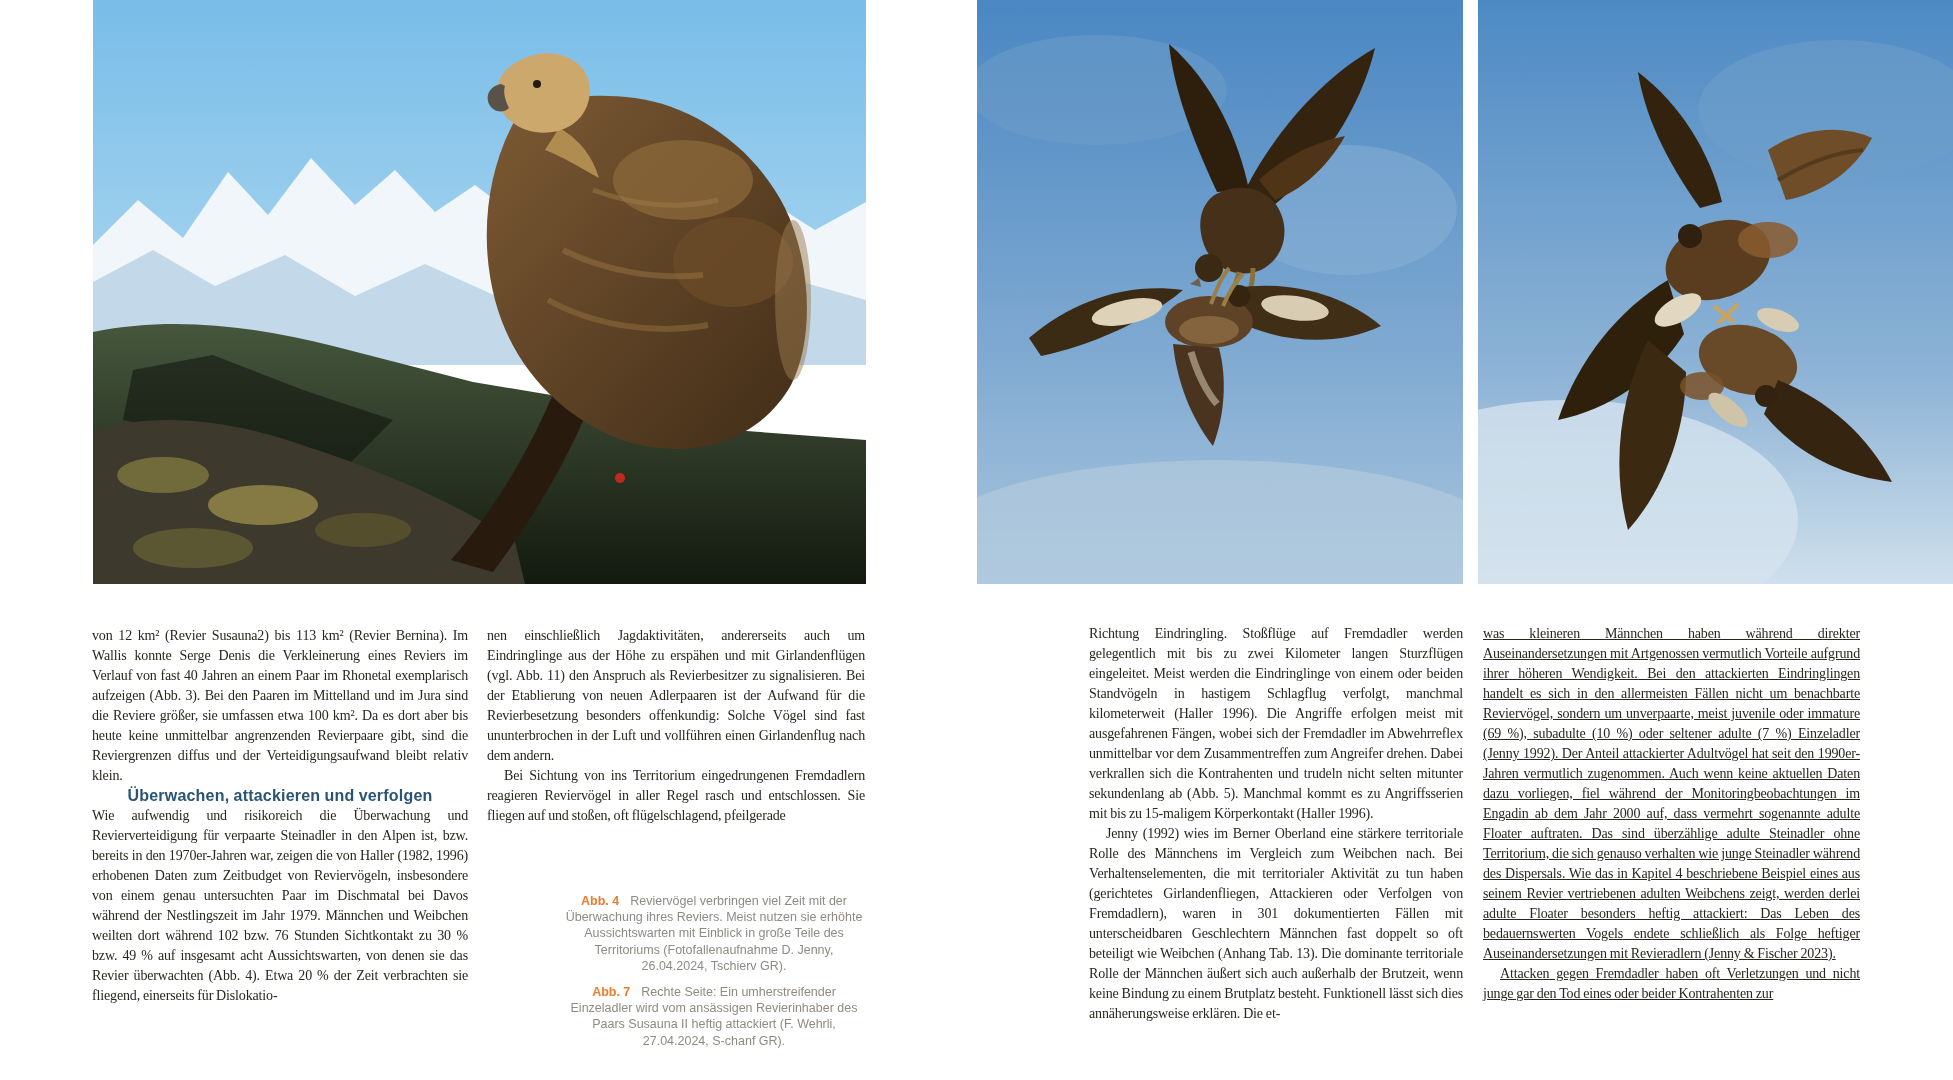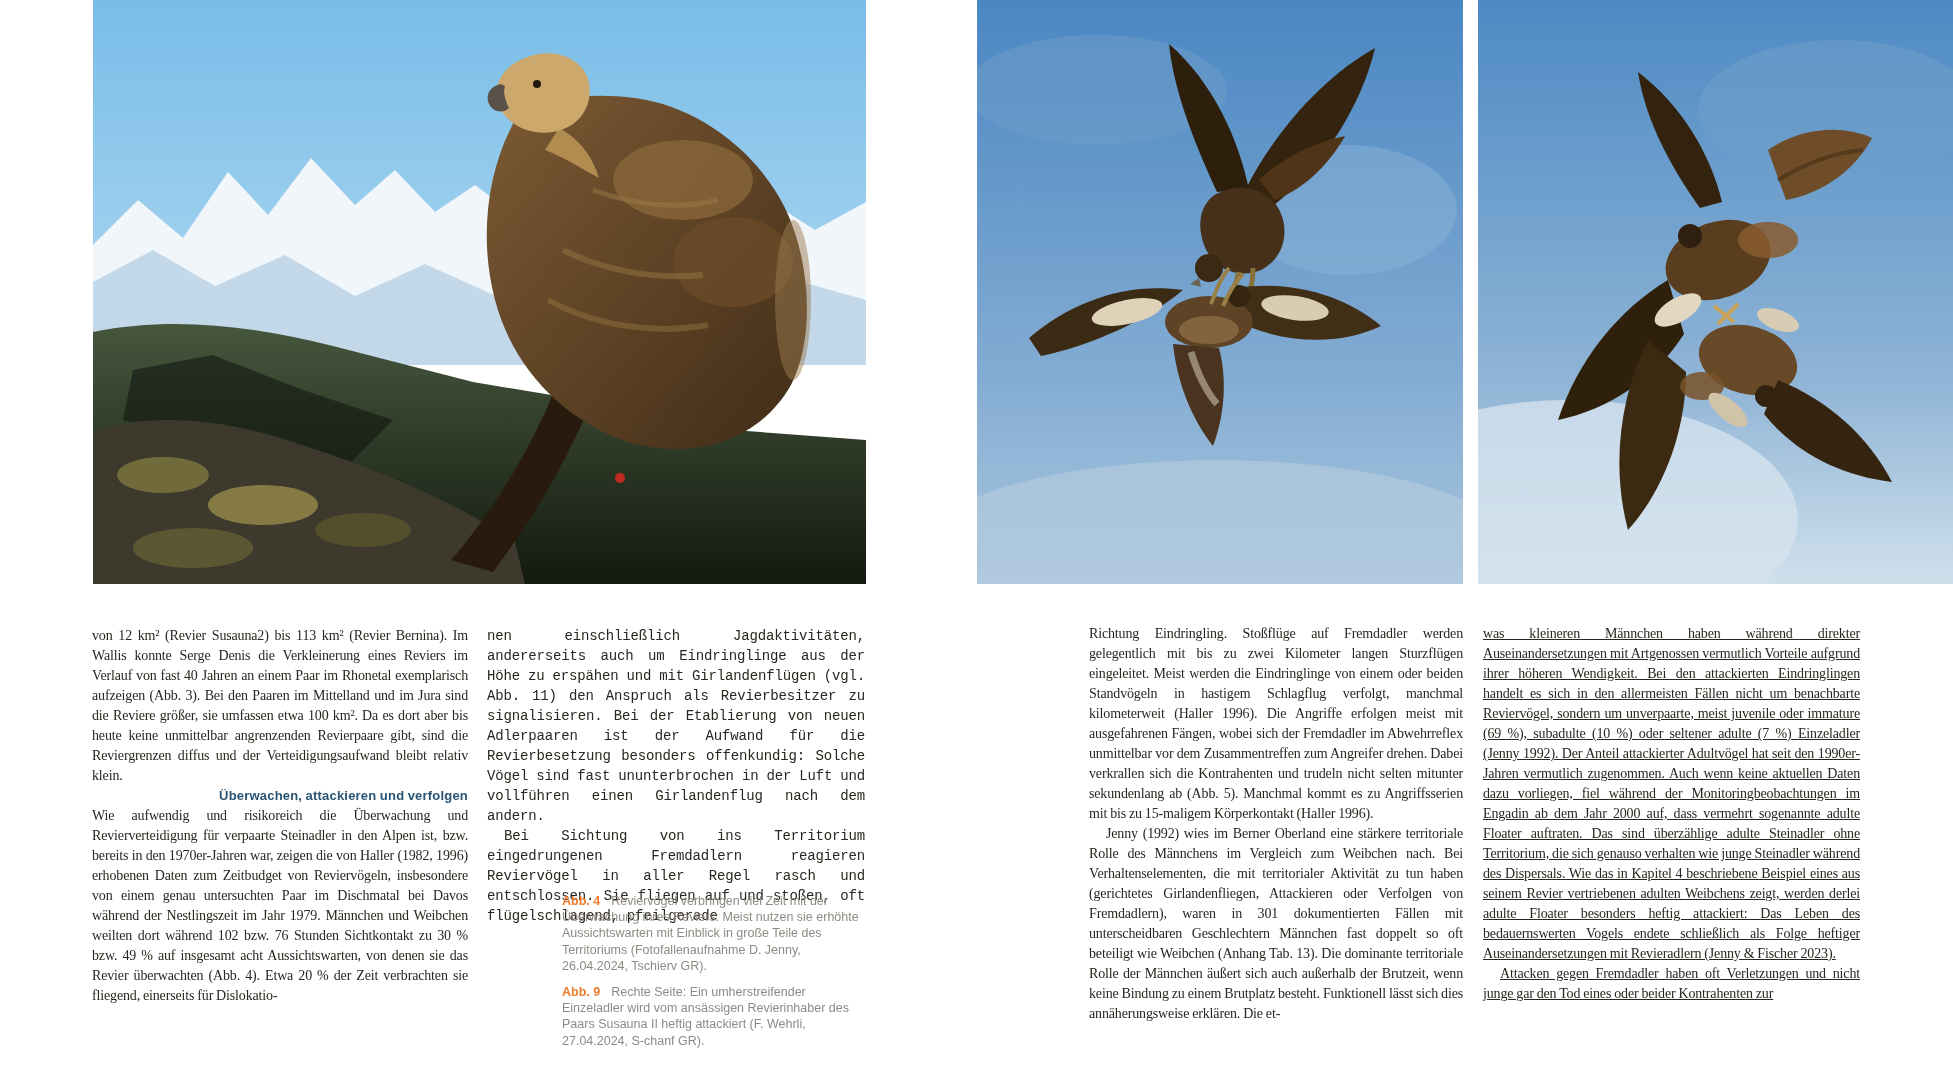--- a/index.html
+++ b/index.html
@@ -6,30 +6,30 @@
   #spread{position:relative;width:1953px;height:1080px;background:#ffffff;overflow:hidden;
           font-family:"Liberation Serif", serif;color:#29261f;}
   .photo{position:absolute;top:0;height:584px;overflow:hidden;}
   .photo svg{display:block;width:100%;height:100%;}
   #photo-left{left:93px;width:773px;}
   #photo-fight1{left:977px;width:486px;}
   #photo-fight2{left:1478px;width:475px;}
   .col{position:absolute;top:626px;text-align:justify;font-size:14px;line-height:20px;
        letter-spacing:-0.15px;word-spacing:-0.4px;}
   #col1{left:92px;width:376px;}
-  #col2{left:487px;width:378px;font-family:Liberation Mono, monospace;}
+  #col2{left:487px;width:378px;}
   #col3{left:1089px;top:624px;width:374px;}
   #col4{left:1483px;top:624px;width:377px;text-decoration:underline;}
   .col p{margin:0;}
   .para-indent{text-indent:17px;}
-  .subhead{font-family:"Liberation Sans", sans-serif;font-weight:bold;font-size:13px;
-           color:#2a5474;margin:12px 0 5px 0;text-align:right;letter-spacing:0.2px;}
+  .subhead{font-family:"Liberation Sans", sans-serif;font-weight:bold;font-size:16px;
+           color:#2a5474;margin:12px 0 5px 0;text-align:center;letter-spacing:0.2px;}
   #captions{position:absolute;left:562px;top:893px;width:304px;
             font-family:"Liberation Sans", sans-serif;font-size:12.5px;line-height:16.2px;
-            color:#8f8a83;text-align:left;letter-spacing:0;}
+            color:#8f8a83;text-align:center;letter-spacing:0;}
   .cap{margin:0 0 10px 0;}
   .cap-label{color:#ee7b2e;font-weight:bold;margin-right:11px;}
 </style>
 </head>
 <body>
 
 <div id="spread">
 
   <div class="photo" id="photo-left">
     <svg viewBox="0 0 773 584" preserveAspectRatio="none">
@@ -158,21 +158,21 @@
   <div class="col" id="col2">
     <p>nen einschließlich Jagdaktivitäten, andererseits auch um Eindringlinge aus der Höhe zu erspähen und mit Girlandenflügen (vgl. Abb. 11) den Anspruch als Revierbesitzer zu signalisieren. Bei der Etablierung von neuen Adlerpaaren ist der Aufwand für die Revierbesetzung besonders offenkundig: Solche Vögel sind fast ununterbrochen in der Luft und vollführen einen Girlandenflug nach dem andern.</p>
     <p class="para-indent">Bei Sichtung von ins Territorium eingedrungenen Fremdadlern reagieren Reviervögel in aller Regel rasch und entschlossen. Sie fliegen auf und stoßen, oft flügelschlagend, pfeilgerade</p>
   </div>
 
   <div id="captions">
     <p class="cap">
       <span class="cap-label">Abb. 4</span><span>Reviervögel verbringen viel Zeit mit der Überwachung ihres Reviers. Meist nutzen sie erhöhte Aussichtswarten mit Einblick in große Teile des Territoriums (Fotofallenaufnahme D. Jenny, 26.04.2024, Tschierv GR).</span>
     </p>
     <p class="cap">
-      <span class="cap-label">Abb. 9</span><span>Rechte Seite: Ein umherstreifender Einzeladler wird vom ansässigen Revierinhaber des Paars Susauna II heftig attackiert (F. Wehrli, 27.04.2024, S-chanf GR).</span>
+      <span class="cap-label">Abb. 7</span><span>Rechte Seite: Ein umherstreifender Einzeladler wird vom ansässigen Revierinhaber des Paars Susauna II heftig attackiert (F. Wehrli, 27.04.2024, S-chanf GR).</span>
     </p>
   </div>
 
   <div class="col" id="col3">
     <p>Richtung Eindringling. Stoßflüge auf Fremdadler werden gelegentlich mit bis zu zwei Kilometer langen Sturzflügen eingeleitet. Meist werden die Eindringlinge von einem oder beiden Standvögeln in hastigem Schlagflug verfolgt, manchmal kilometerweit (Haller 1996). Die Angriffe erfolgen meist mit ausgefahrenen Fängen, wobei sich der Fremdadler im Abwehrreflex unmittelbar vor dem Zusammentreffen zum Angreifer drehen. Dabei verkrallen sich die Kontrahenten und trudeln nicht selten mitunter sekundenlang ab (Abb. 5). Manchmal kommt es zu Angriffsserien mit bis zu 15-maligem Körperkontakt (Haller 1996).</p>
     <p class="para-indent">Jenny (1992) wies im Berner Oberland eine stärkere territoriale Rolle des Männchens im Vergleich zum Weibchen nach. Bei Verhaltenselementen, die mit territorialer Aktivität zu tun haben (gerichtetes Girlandenfliegen, Attackieren oder Verfolgen von Fremdadlern), waren in 301 dokumentierten Fällen mit unterscheidbaren Geschlechtern Männchen fast doppelt so oft beteiligt wie Weibchen (Anhang Tab. 13). Die dominante territoriale Rolle der Männchen äußert sich auch außerhalb der Brutzeit, wenn keine Bindung zu einem Brutplatz besteht. Funktionell lässt sich dies annäherungsweise erklären. Die et-</p>
   </div>
 
   <div class="col" id="col4">
     <p>was kleineren Männchen haben während direkter Auseinandersetzungen mit Artgenossen vermutlich Vorteile aufgrund ihrer höheren Wendigkeit. Bei den attackierten Eindringlingen handelt es sich in den allermeisten Fällen nicht um benachbarte Reviervögel, sondern um unverpaarte, meist juvenile oder immature (69 %), subadulte (10 %) oder seltener adulte (7 %) Einzeladler (Jenny 1992). Der Anteil attackierter Adultvögel hat seit den 1990er-Jahren vermutlich zugenommen. Auch wenn keine aktuellen Daten dazu vorliegen, fiel während der Monitoringbeobachtungen im Engadin ab dem Jahr 2000 auf, dass vermehrt sogenannte adulte Floater auftraten. Das sind überzählige adulte Steinadler ohne Territorium, die sich genauso verhalten wie junge Steinadler während des Dispersals. Wie das in Kapitel 4 beschriebene Beispiel eines aus seinem Revier vertriebenen adulten Weibchens zeigt, werden derlei adulte Floater besonders heftig attackiert: Das Leben des bedauernswerten Vogels endete schließlich als Folge heftiger Auseinandersetzungen mit Revieradlern (Jenny &amp; Fischer 2023).</p>

